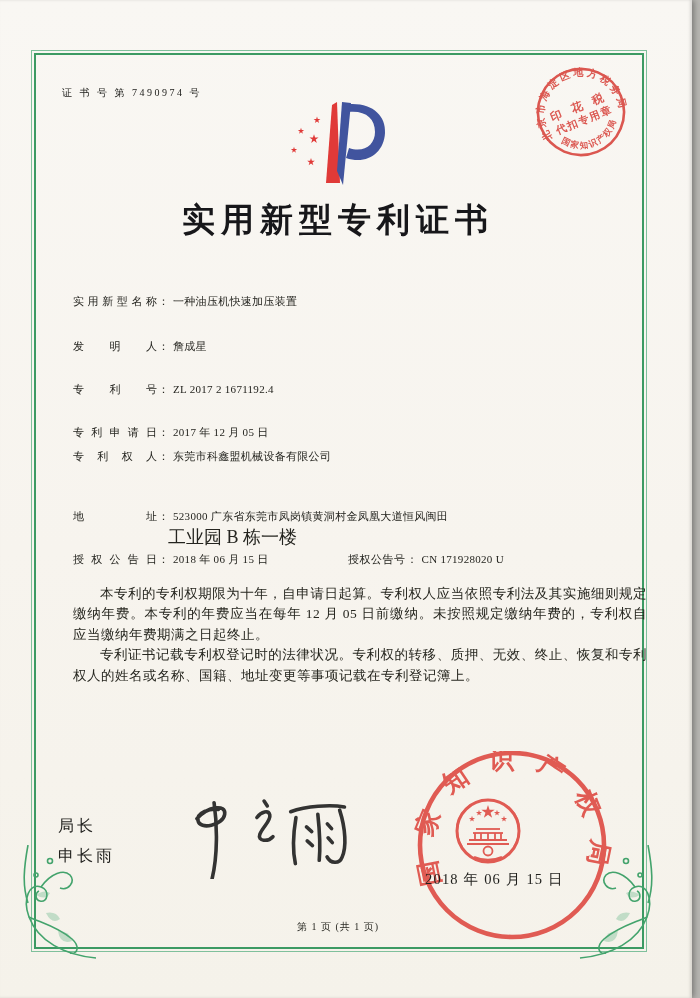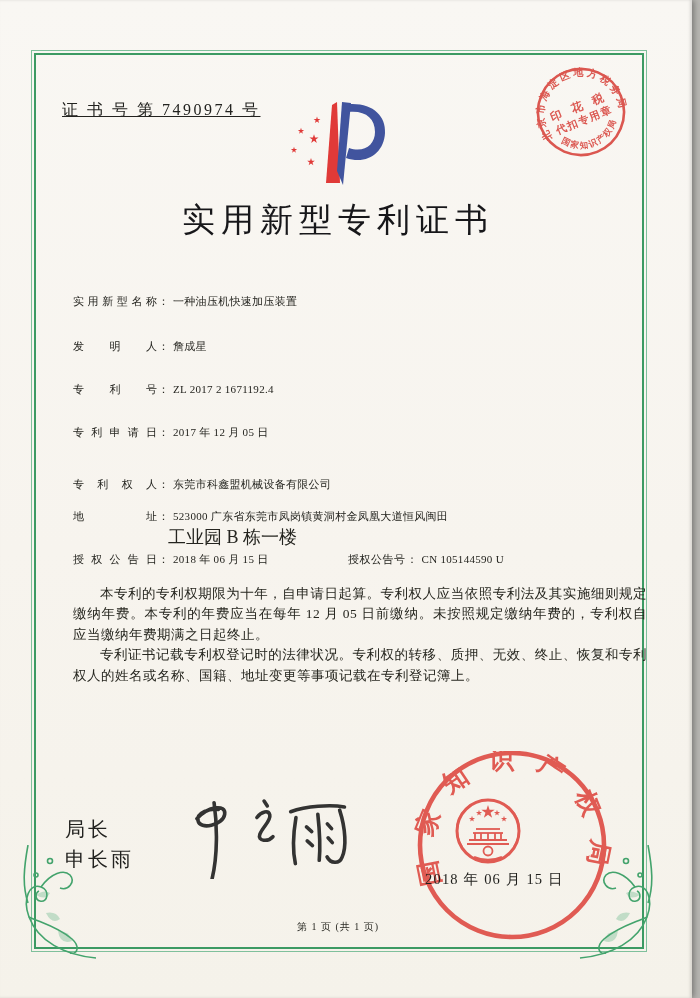--- a/index.html
+++ b/index.html
@@ -17,42 +17,42 @@
   .frame-outer{
     position:absolute;left:31px;top:50px;width:614px;height:900px;
     border:1px solid #7fc09c;
   }
   .frame-inner{
     position:absolute;left:2px;top:2px;right:2px;bottom:2px;
     border:2px solid #3c9a63;
   }
   .abs{position:absolute;}
   .cert-number{
-    left:62px;top:100px;font-size:16px;letter-spacing:2.5px;color:#22221f;text-decoration:underline;
+    left:62px;top:86px;font-size:10px;letter-spacing:2.5px;color:#22221f;
   }
   .title{
     left:31px;top:198px;width:614px;text-align:center;
-    font-size:33px;font-weight:normal;letter-spacing:6px;color:#17171a;
+    font-size:33px;font-weight:bold;letter-spacing:6px;color:#17171a;
   }
   .row{left:73px;font-size:11px;white-space:nowrap;color:#24241f;}
   .lbl{
     display:inline-block;width:84px;vertical-align:top;
     text-align:justify;text-align-last:justify;
   }
   .colon{display:inline-block;margin:0 4px 0 1px;}
   .val{letter-spacing:.3px;}
   .addr2{left:168px;font-size:18px;color:#24241f;}
   .grant-right{position:absolute;left:275px;top:0;white-space:nowrap;}
   .grant-right .lbl2{letter-spacing:.5px;margin-top:12px;}
   .paras{
     left:73px;top:584px;width:574px;font-size:13.5px;line-height:20.4px;
     text-align:justify;letter-spacing:.5px;color:#26261f;
   }
   .paras p{margin:0;text-indent:2em;}
-  .signoff{left:65px;font-size:20px;letter-spacing:3px;color:#22221f;}
+  .signoff{left:58px;font-size:16px;letter-spacing:3px;color:#22221f;}
   .footer{
     left:31px;top:920px;width:614px;text-align:center;
     font-size:10px;letter-spacing:1px;color:#2a2a24;
   }
   svg{display:block;}
   .seal-text{font-family:"Liberation Serif","DejaVu Serif",serif;font-weight:bold;}
   .seal-date{font-family:"Liberation Serif","DejaVu Serif",serif;}
 </style>
 </head>
 <body>
@@ -92,31 +92,31 @@
   </div>
   <div class="abs row" style="top:339px">
     <span class="lbl">发明人</span><span class="colon">：</span><span class="val">詹成星</span>
   </div>
   <div class="abs row" style="top:382px">
     <span class="lbl">专利号</span><span class="colon">：</span><span class="val">ZL 2017 2 1671192.4</span>
   </div>
   <div class="abs row" style="top:425px">
     <span class="lbl">专利申请日</span><span class="colon">：</span><span class="val">2017 年 12 月 05 日</span>
   </div>
-  <div class="abs row" style="top:477px">
+  <div class="abs row" style="top:449px">
     <span class="lbl">专利权人</span><span class="colon">：</span><span class="val">东莞市科鑫盟机械设备有限公司</span>
   </div>
   <div class="abs row" style="top:509px">
     <span class="lbl">地址</span><span class="colon">：</span><span class="val">523000 广东省东莞市凤岗镇黄洞村金凤凰大道恒风闽田</span>
   </div>
   <div class="abs addr2" style="top:525px">工业园 B 栋一楼</div>
   <div class="abs row" style="top:552px">
     <span class="lbl">授权公告日</span><span class="colon">：</span><span class="val">2018 年 06 月 15 日</span>
     <span class="grant-right">
-      <span class="lbl2">授权公告号</span><span class="colon">：</span><span class="val">CN 105144590 U</span>
+      <span class="lbl2">授权公告号</span><span class="colon">：</span><span class="val">CN 171928020 U</span>
     </span>
   </div>
 
   <div class="abs paras">
     <p>本专利的专利权期限为十年，自申请日起算。专利权人应当依照专利法及其实施细则规定缴纳年费。本专利的年费应当在每年 12 月 05 日前缴纳。未按照规定缴纳年费的，专利权自应当缴纳年费期满之日起终止。</p>
     <p>专利证书记载专利权登记时的法律状况。专利权的转移、质押、无效、终止、恢复和专利权人的姓名或名称、国籍、地址变更等事项记载在专利登记簿上。</p>
   </div>
 
   <div class="abs signoff" style="top:816px">局长</div>
   <div class="abs signoff" style="top:846px">申长雨</div>

